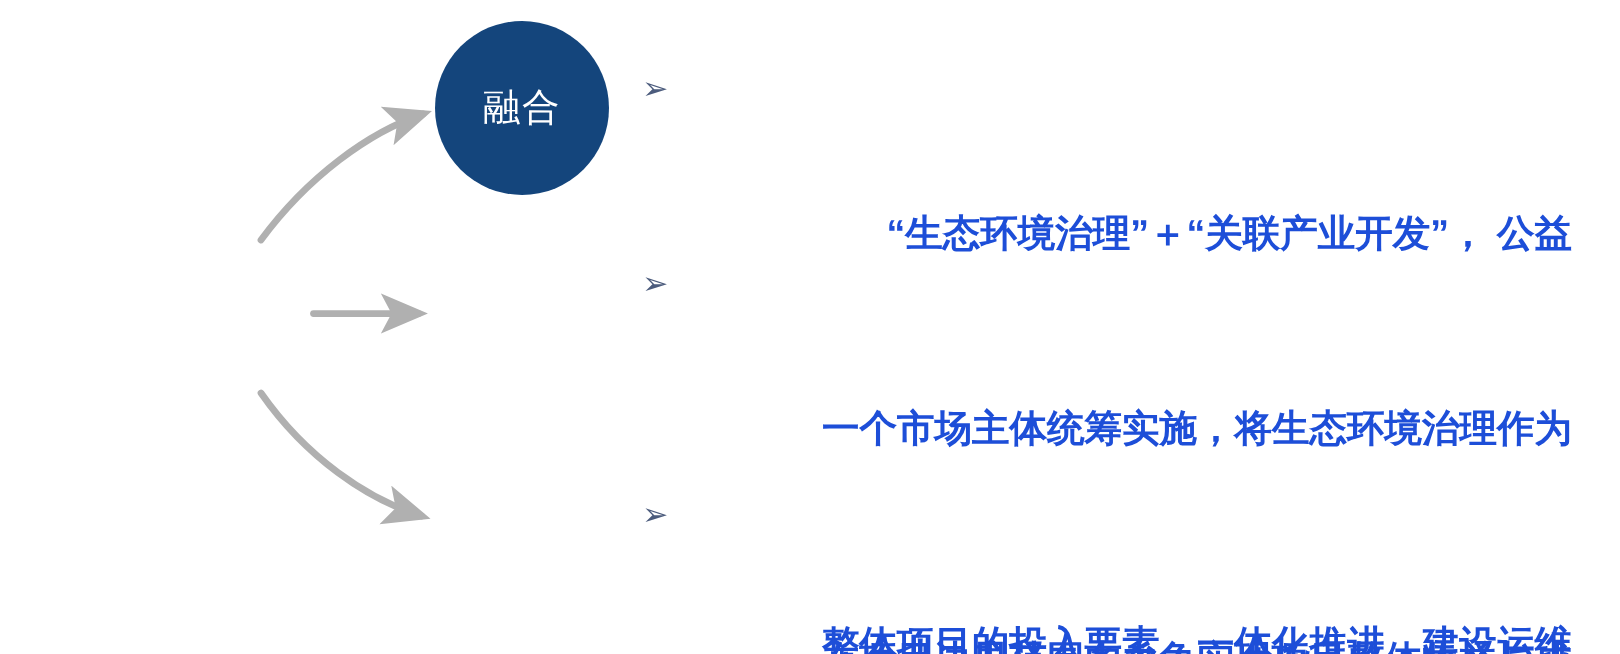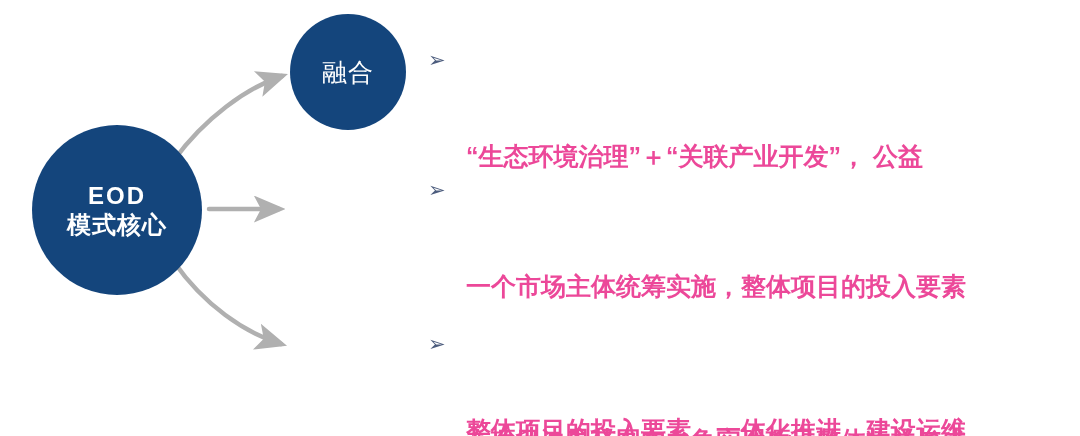--- a/index.html
+++ b/index.html
@@ -80,23 +80,24 @@
     font-size: 21px;
     line-height: 48px;
     color: #4c5c7d;
     text-align: left;
   }
   .bullet-text {
     flex: 1 1 auto;
     font-size: 25px;
     font-weight: bold;
     line-height: 48px;
-    color: #ec4899;
+    color: #1d4ed8;
     letter-spacing: 0px;
     white-space: pre-wrap;
+    text-align: right;
   }
   .bullet-text .ln { display: block; }
 
   .bullet-block-1 { left: 428px; top: 36px;  width: 620px; }
   .bullet-block-2 { left: 428px; top: 166px; width: 620px; }
   .bullet-block-3 { left: 428px; top: 320px; width: 620px; }
 </style>
 </head>
 <body>
 
@@ -106,40 +107,36 @@
     <defs>
       <marker id="arrowhead" markerWidth="7" markerHeight="7" refX="5.6" refY="3" orient="auto" markerUnits="strokeWidth">
         <path d="M0,0 L7,3 L0,6 L1.6,3 Z" fill="#b0b0b0"></path>
       </marker>
     </defs>
     <path d="M 174,160 C 205,118 246,88 282,76" fill="none" stroke="#b0b0b0" stroke-width="4.5" stroke-linecap="round" marker-end="url(#arrowhead)"></path>
     <path d="M 209,209 L 279,209" fill="none" stroke="#b0b0b0" stroke-width="4.5" stroke-linecap="round" marker-end="url(#arrowhead)"></path>
     <path d="M 174,262 C 204,305 245,333 281,344" fill="none" stroke="#b0b0b0" stroke-width="4.5" stroke-linecap="round" marker-end="url(#arrowhead)"></path>
   </svg>
 
-  <div class="circle circle-core">
-    <span class="line-en">EOD</span>
-    <span class="line-cn">模式核心</span>
-  </div>
 
   <div class="circle circle-node circle-node-1">
     <span>融合</span>
   </div>
 
   <div class="bullet-block bullet-block-1">
     <span class="bullet-marker">➢</span>
     <span class="bullet-text">
       <span class="ln">“生态环境治理”＋“关联产业开发”， 公益</span>
     </span>
   </div>
 
   <div class="bullet-block bullet-block-2">
     <span class="bullet-marker">➢</span>
     <span class="bullet-text">
-      <span class="ln">一个市场主体统筹实施，整体项目的投入要素</span>
+      <span class="ln">一个市场主体统筹实施，将生态环境治理作为</span>
       <span class="ln">整体项目的投入要素，一体化推进，建设运维</span>
       
     </span>
   </div>
 
   <div class="bullet-block bullet-block-3">
     <span class="bullet-marker">➢</span>
     <span class="bullet-text">
       <span class="ln">在项目边界范围内力争实现项目整体收益与成</span>
       

